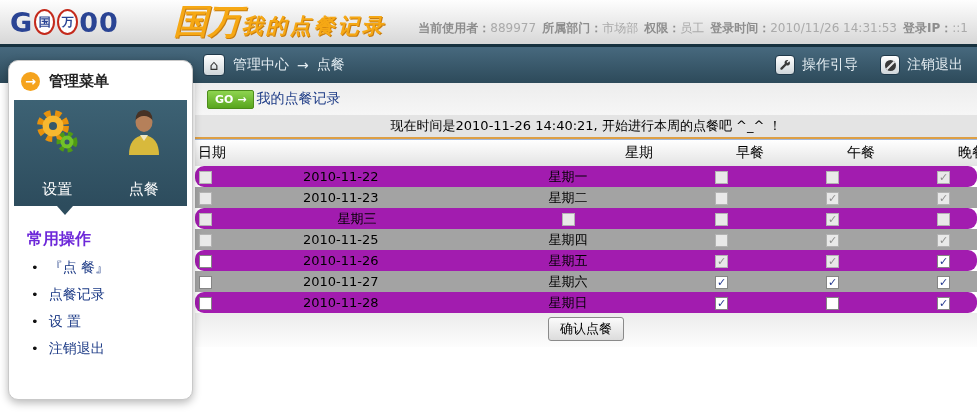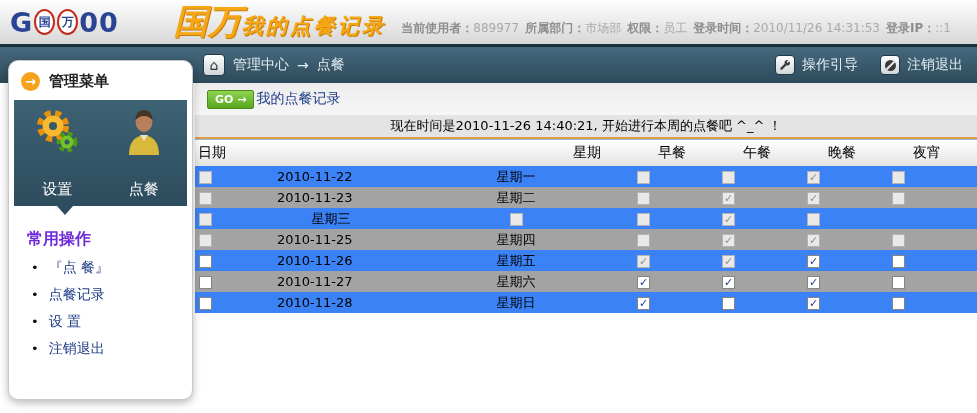--- a/index.html
+++ b/index.html
@@ -11,21 +11,21 @@
             display:flex; align-items:center; position:relative; }
   .logo { display:flex; align-items:center; margin-left:10px; }
   .logo .lg { font-size:27px; font-weight:bold; color:#2a4494; letter-spacing:1px; }
   .logo .oval { width:21px; height:26px; border:2px solid #c42a1c; border-radius:50%;
                 display:inline-flex; align-items:center; justify-content:center; margin:0 1px; background:#fff; }
   .logo .oval span { font-size:12px; color:#2a4494; font-weight:bold; }
   .brand { margin-left:55px; font-weight:bold; font-style:italic; color:#f6a814;
            text-shadow:1px 1px 0 #c87d10; white-space:nowrap; }
   .brand .big { font-size:34px; }
   .brand .rest { font-size:21px; letter-spacing:3px; }
-  .userinfo { position:absolute; right:20px; top:20px; font-size:12px; white-space:nowrap; }
+  .userinfo { position:absolute; right:3px; top:20px; font-size:12px; white-space:nowrap; }
   .userinfo b { color:#8d8d8d; font-weight:bold; }
   .userinfo span.val { color:#aaa; margin-right:6px; }
 
   
   .navbar { height:36px; background:linear-gradient(#47697e,#2d4a5a); display:flex; align-items:center;
             color:#e3ecf1; font-size:14px; }
   .homebtn { width:22px; height:22px; margin-left:203px; margin-right:8px; border-radius:4px;
              background:linear-gradient(#fff,#cfd6da); border:1px solid #20394a; color:#333;
              display:inline-flex; align-items:center; justify-content:center; font-size:14px; cursor:pointer; }
   .crumb-arrow { margin:0 8px; }
@@ -56,27 +56,27 @@
 
   
   .content { margin-left:195px; }
   .go-row { height:32px; background:linear-gradient(#ededed,#f6f6f6); display:flex; align-items:center; padding-left:12px; }
   .go-btn { background:linear-gradient(#8ed44f,#58a51e); border:1px solid #4c8c1a; color:#fff;
             font-size:11px; font-weight:bold; padding:2px 7px; border-radius:2px; cursor:pointer; }
   .records-link { color:#1d3b86; font-size:14px; margin-left:2px; text-decoration:none; cursor:pointer; }
   .notice { height:24px; background:#e4e4e4; border-bottom:2px solid #dd9f45; font-size:13px; color:#000;
             display:flex; align-items:center; justify-content:center; }
   .tbl { width:100%; }
-  .thead, .trow { display:grid; grid-template-columns:36px 200px 170px 85px 85px 85px 85px; align-items:center; }
+  .thead, .trow { display:grid; grid-template-columns:36px 200px 170px 85px 85px 85px 85px; align-items:center;gap:26px; }
   .thead { height:27px; background:linear-gradient(#ffffff,#e3e3e3); border-top:1px solid #9fb6da;
            font-size:14px; color:#000; }
   .thead .h-date { grid-column:1 / 3; padding-left:3px; }
   .thead .h-c { text-align:right; }
   .trow { height:21px; font-size:13px; color:#000; }
-  .trow.yellow { background:#3b82f6; }
+  .trow.yellow { background:#a21caf;border-radius:9px; }
   .trow.gray { background:#a3a3a3; }
   .cell-cb { text-align:left; padding-left:4px; }
   .cell-date { padding-left:46px; }
   .cell-week { text-align:center; }
   .cell-meal { text-align:center; }
   .cb { display:inline-block; width:13px; height:13px; font-size:11px; line-height:11px; text-align:center;
         vertical-align:middle; }
   .cb.dis { background:#e9e9e9; border:1px solid #b3b3b3; color:#8f8f8f; }
   .cb.en { background:#fff; border:1px solid #858585; color:#24388f; font-weight:bold; cursor:pointer; }
   .confirm-row { height:34px; background:linear-gradient(#ececec,#fdfdfd); display:flex; justify-content:center;
@@ -243,13 +243,16 @@
           <div class="cell-cb"><span class="cb en"></span></div>
           <div class="cell-date">2010-11-28</div>
           <div class="cell-week">星期日</div>
           <div class="cell-meal"><span class="cb en">✓</span></div>
           <div class="cell-meal"><span class="cb en"></span></div>
           <div class="cell-meal"><span class="cb en">✓</span></div>
           <div class="cell-meal"><span class="cb en"></span></div>
         </div>
       </div>
   </div>
+  <div class="confirm-row">
+    <button>确认点餐</button>
+  </div>
 </main>
 
 </body></html>

